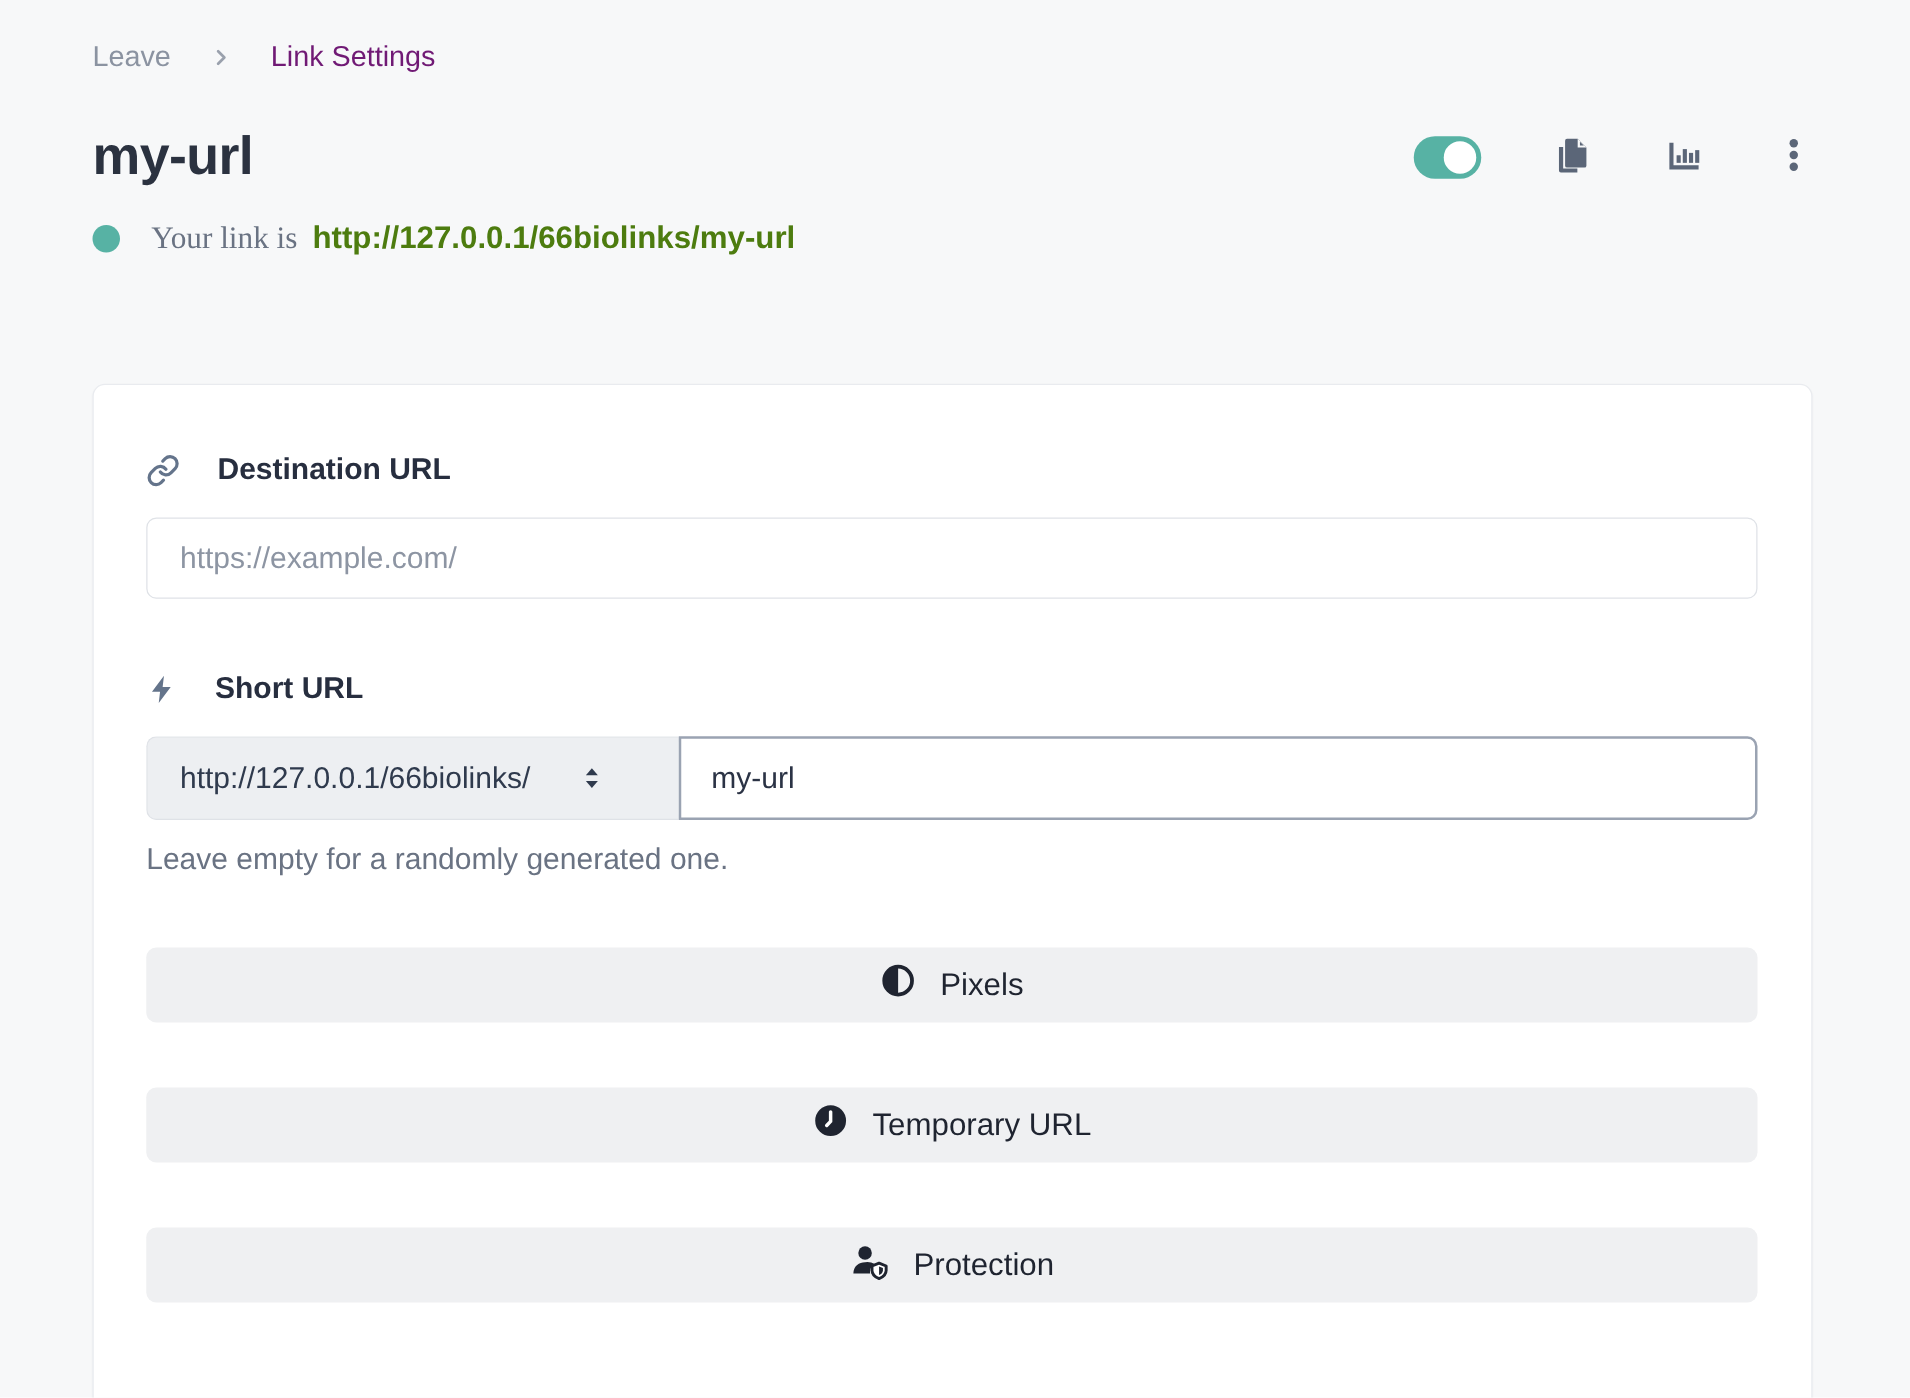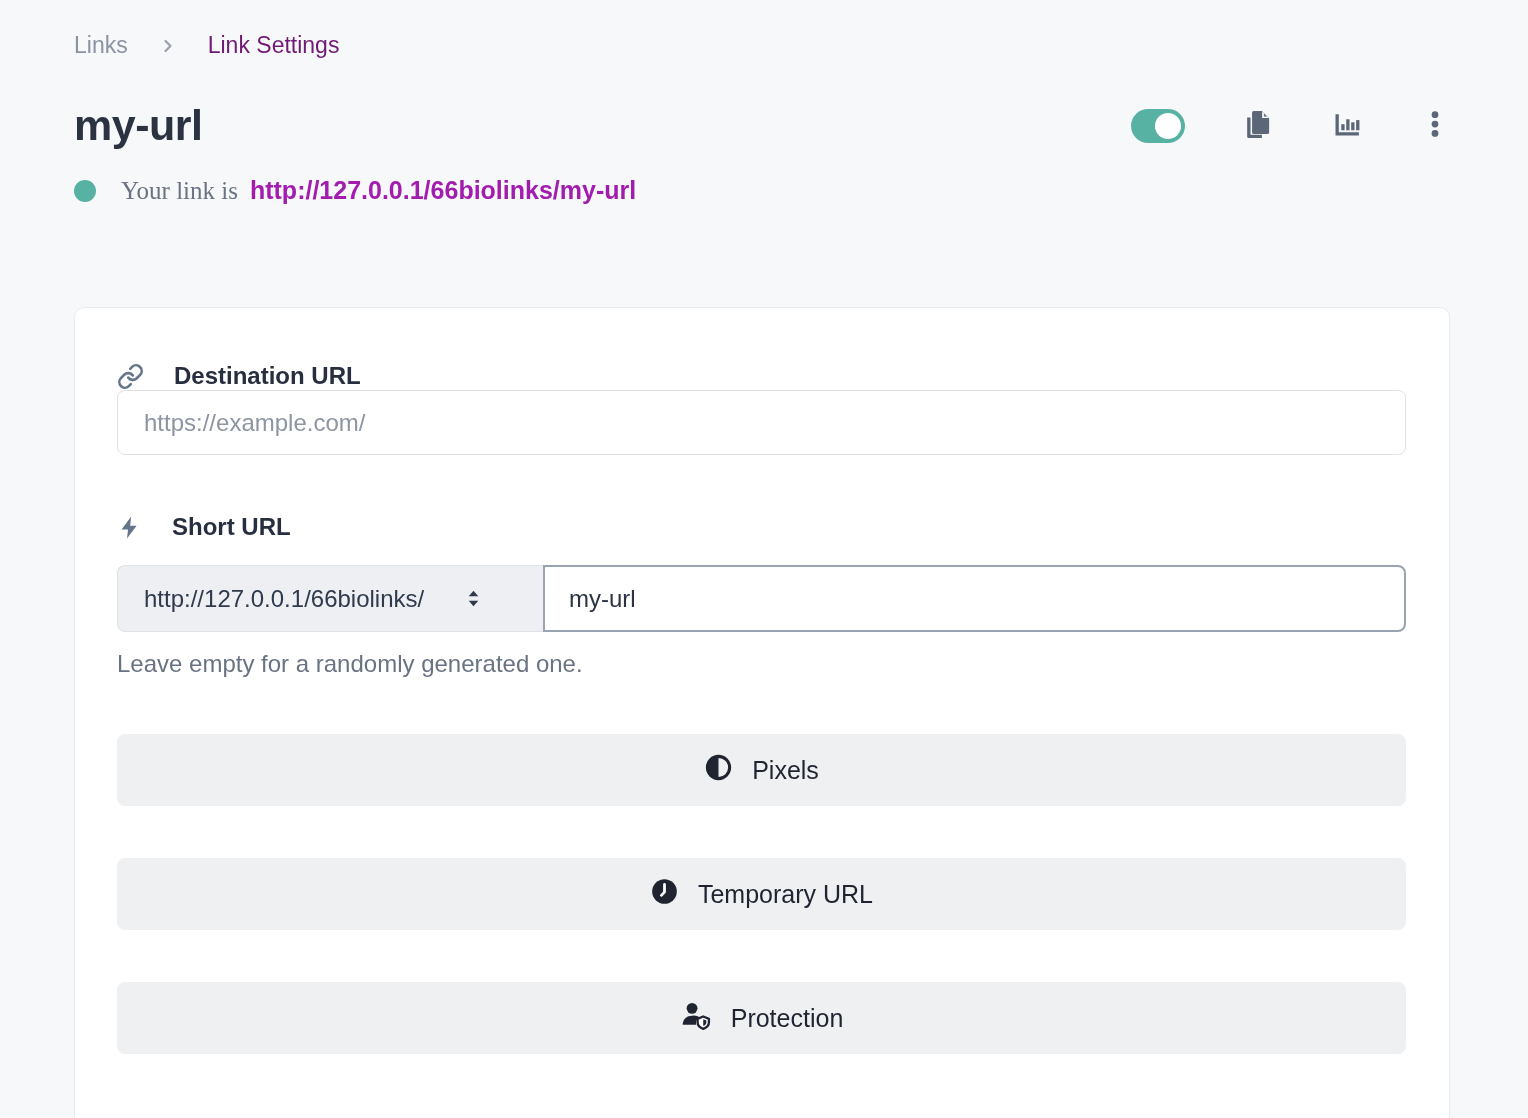--- a/index.html
+++ b/index.html
@@ -22,36 +22,37 @@
   h1.page-title { font-size: 43px; font-weight: 700; letter-spacing: -0.5px; color: #2b3240; }
   .actions { display: flex; align-items: center; gap: 57px; }
   .toggle { width: 54px; height: 34px; border-radius: 17px; background: #57b2a4; position: relative; cursor: pointer; }
   .toggle .knob { position: absolute; top: 4px; right: 4px; width: 26px; height: 26px; border-radius: 50%; background: #ffffff; }
   .icon-btn { background: none; border: none; cursor: pointer; display: flex; align-items: center; justify-content: center; padding: 0; }
 
   
   .status-row { margin-top: 26px; display: flex; align-items: center; font-size: 25px; }
   .status-dot { width: 22px; height: 22px; border-radius: 50%; background: #57b2a4; margin-right: 25px; flex: 0 0 auto; }
   .status-prefix { color: #6a7383; margin-right: 12px; font-family: Liberation Serif, serif; }
-  .status-url { color: #a21caf; font-weight: 600; text-align: center; }
+  .status-url { color: #4d7c0f; font-weight: 600; text-align: center; }
 
   
   .card {
     margin-top: 102px;
     background: #ffffff;
     border: 1px solid #e9ebef;
     border-radius: 10px;
     box-shadow: 0 1px 2px rgba(20,30,50,0.03);
     padding: 54px 43px 60px 42px;
     min-height: 980px;
   }
   .field-label { display: flex; align-items: center; gap: 30px; font-size: 24px; font-weight: 700; color: #272e3f; }
   .field-label .lbl-icon { display: inline-flex; }
 
   .text-input {
+    margin-top: 24px;
     width: 100%;
     height: 65px;
     border: 1px solid #dfe2e7;
     border-radius: 8px;
     padding: 0 26px;
     font-size: 24px;
     font-family: inherit;
     color: #2b3345;
     background: #ffffff;
     outline: none;
@@ -84,40 +85,40 @@
     font-family: inherit;
     color: #2b3345;
     outline: none;
     min-width: 0;
   }
   .help-text { margin-top: 18px; font-size: 24px; color: #6a7383; }
 
   .collapse-btn {
     margin-top: 0;
     width: 100%;
-    height: 72px;
+    height: 60px;
     border: none;
     border-radius: 8px;
     background: #eff0f2;
     display: flex; align-items: center; justify-content: center;
     gap: 19px;
     font-size: 25px;
     font-family: inherit;
     color: #1f2430;
     cursor: pointer;
   }
   .btn-stack { margin-top: 56px; display: flex; flex-direction: column; gap: 52px; }
 </style>
 </head>
 <body>
 
 <div class="page">
 
   <nav class="breadcrumb">
-    <span class="crumb-muted">Links</span>
+    <span class="crumb-muted">Leave</span>
     <span class="chevron-sep">
       <svg width="20" height="20" viewBox="0 0 24 24" fill="none">
           <path d="M9 6l6 6-6 6" stroke="#9aa1ad" stroke-width="2.6" stroke-linecap="round" stroke-linejoin="round"></path>
         </svg>
     </span>
     <span class="crumb-current">Link Settings</span>
   </nav>
 
   <div class="title-row">
     <h1 class="page-title">my-url</h1>

